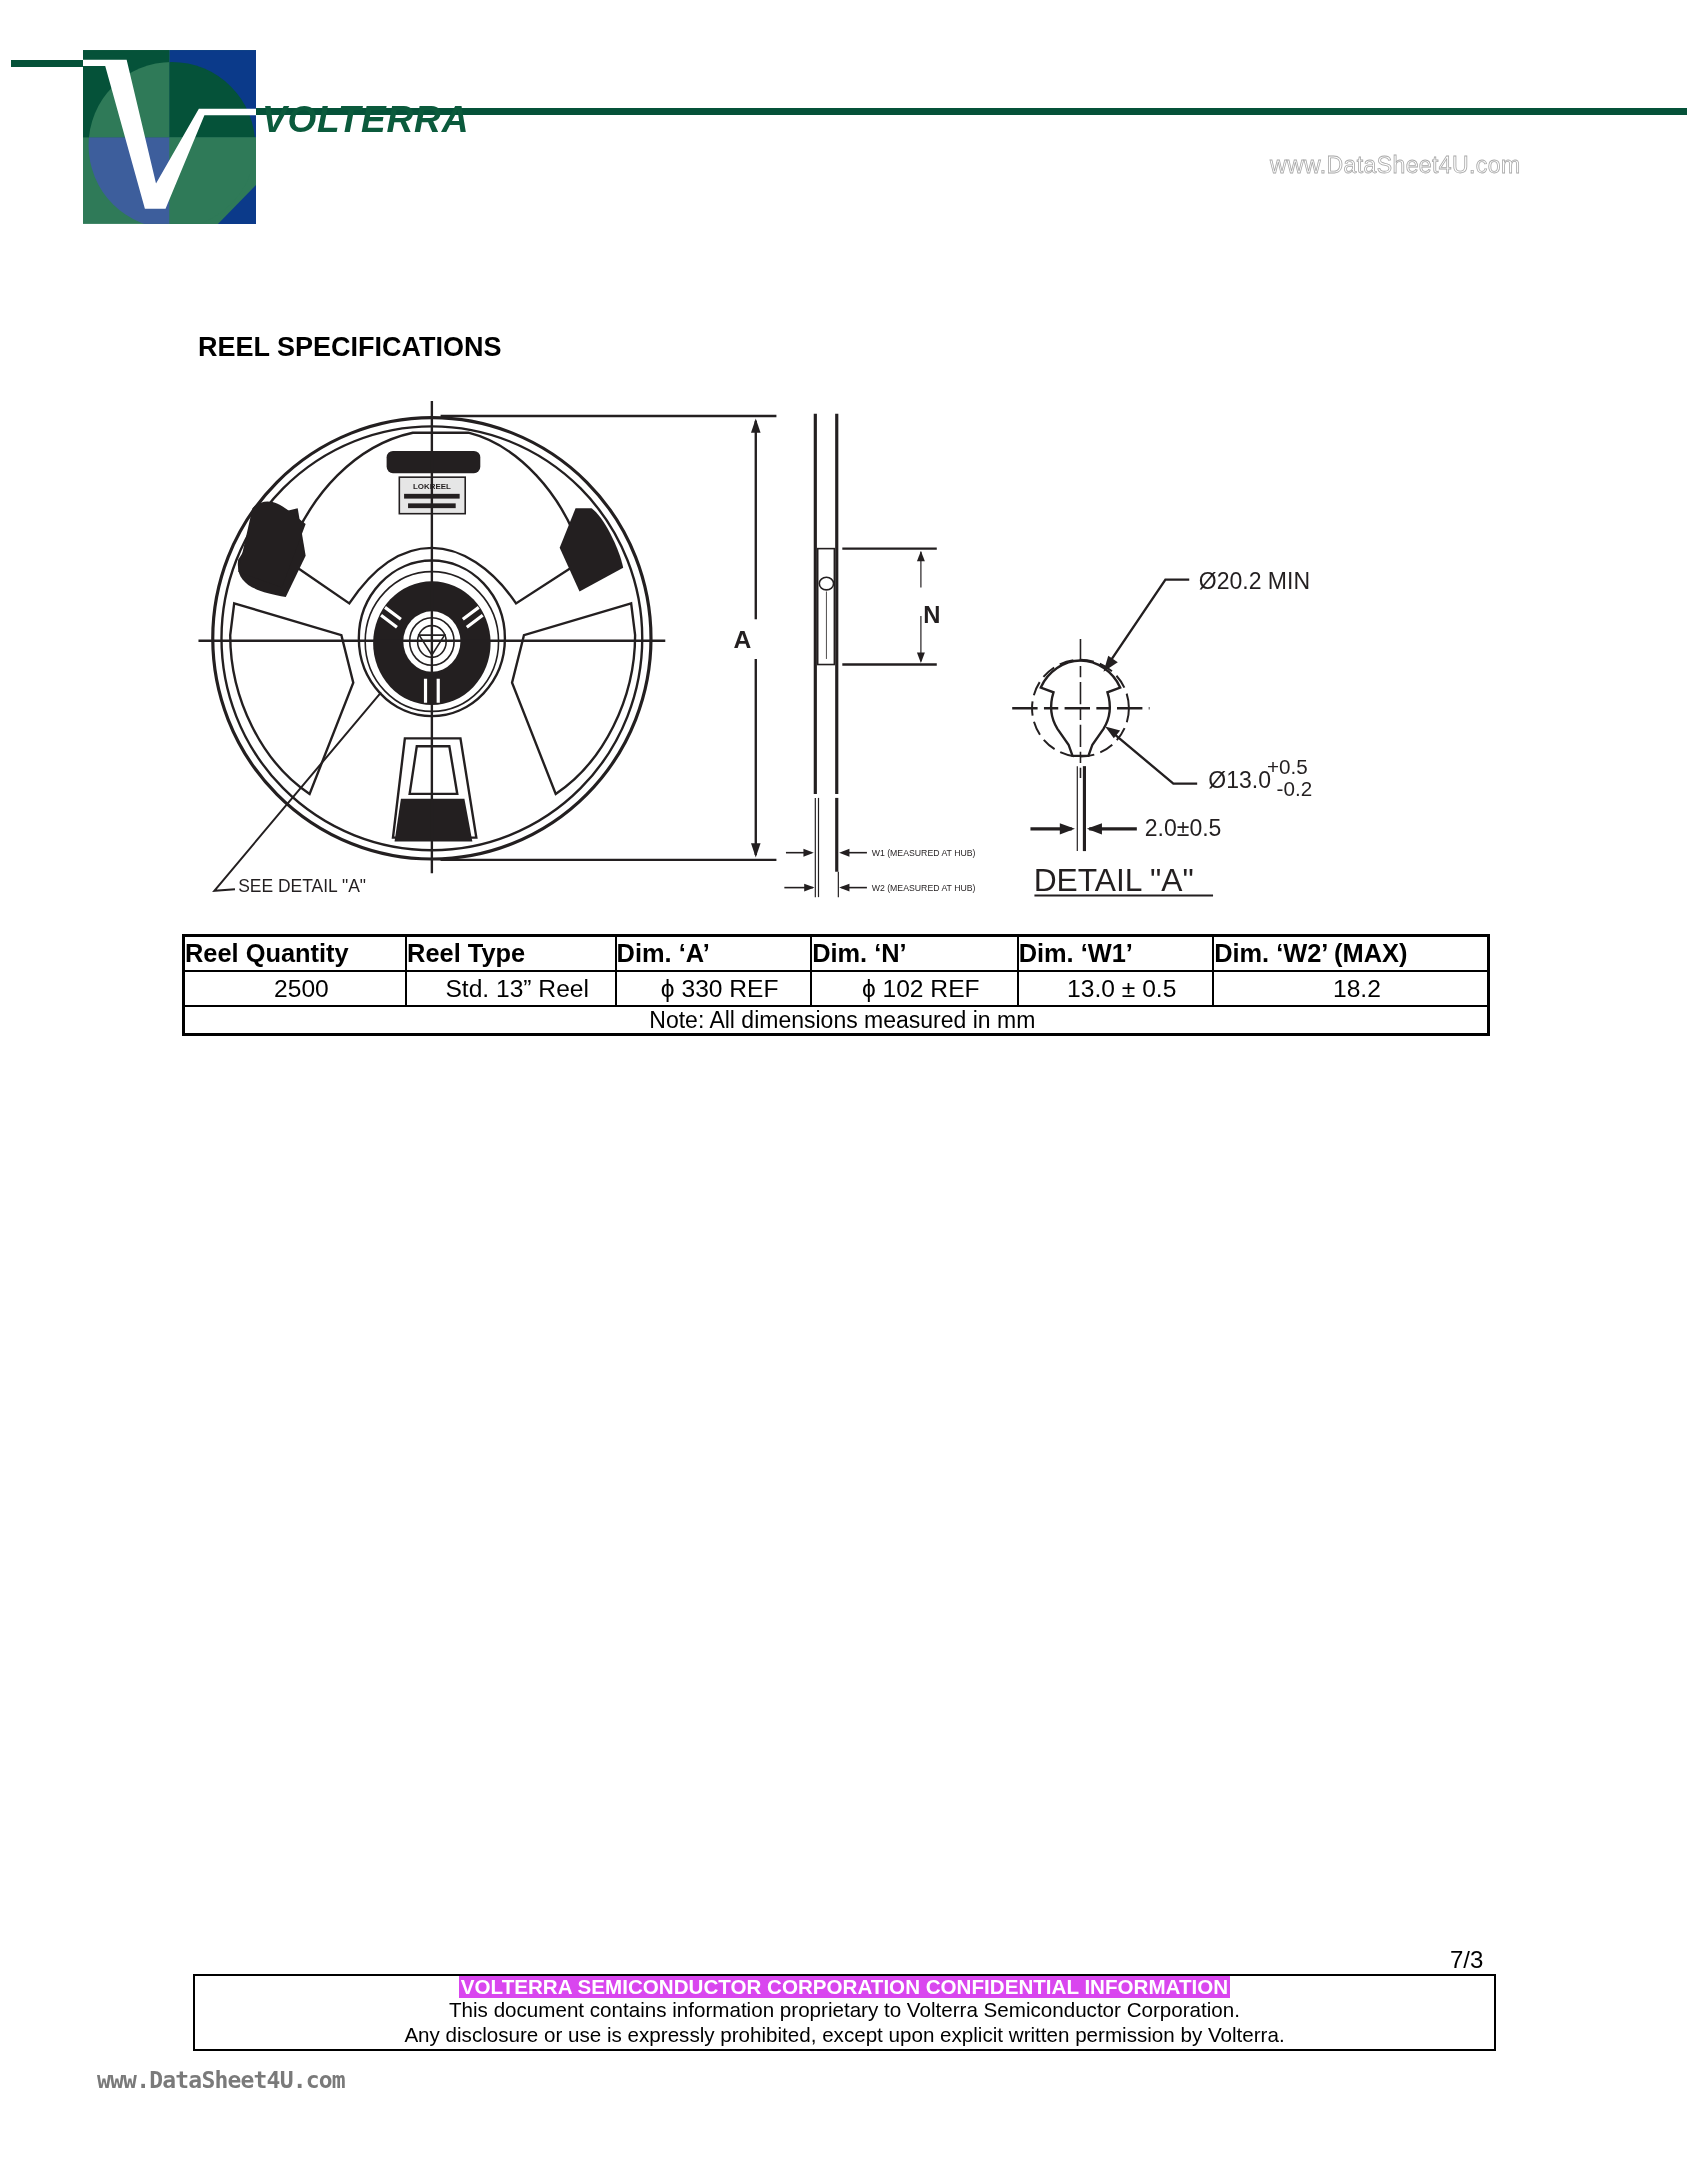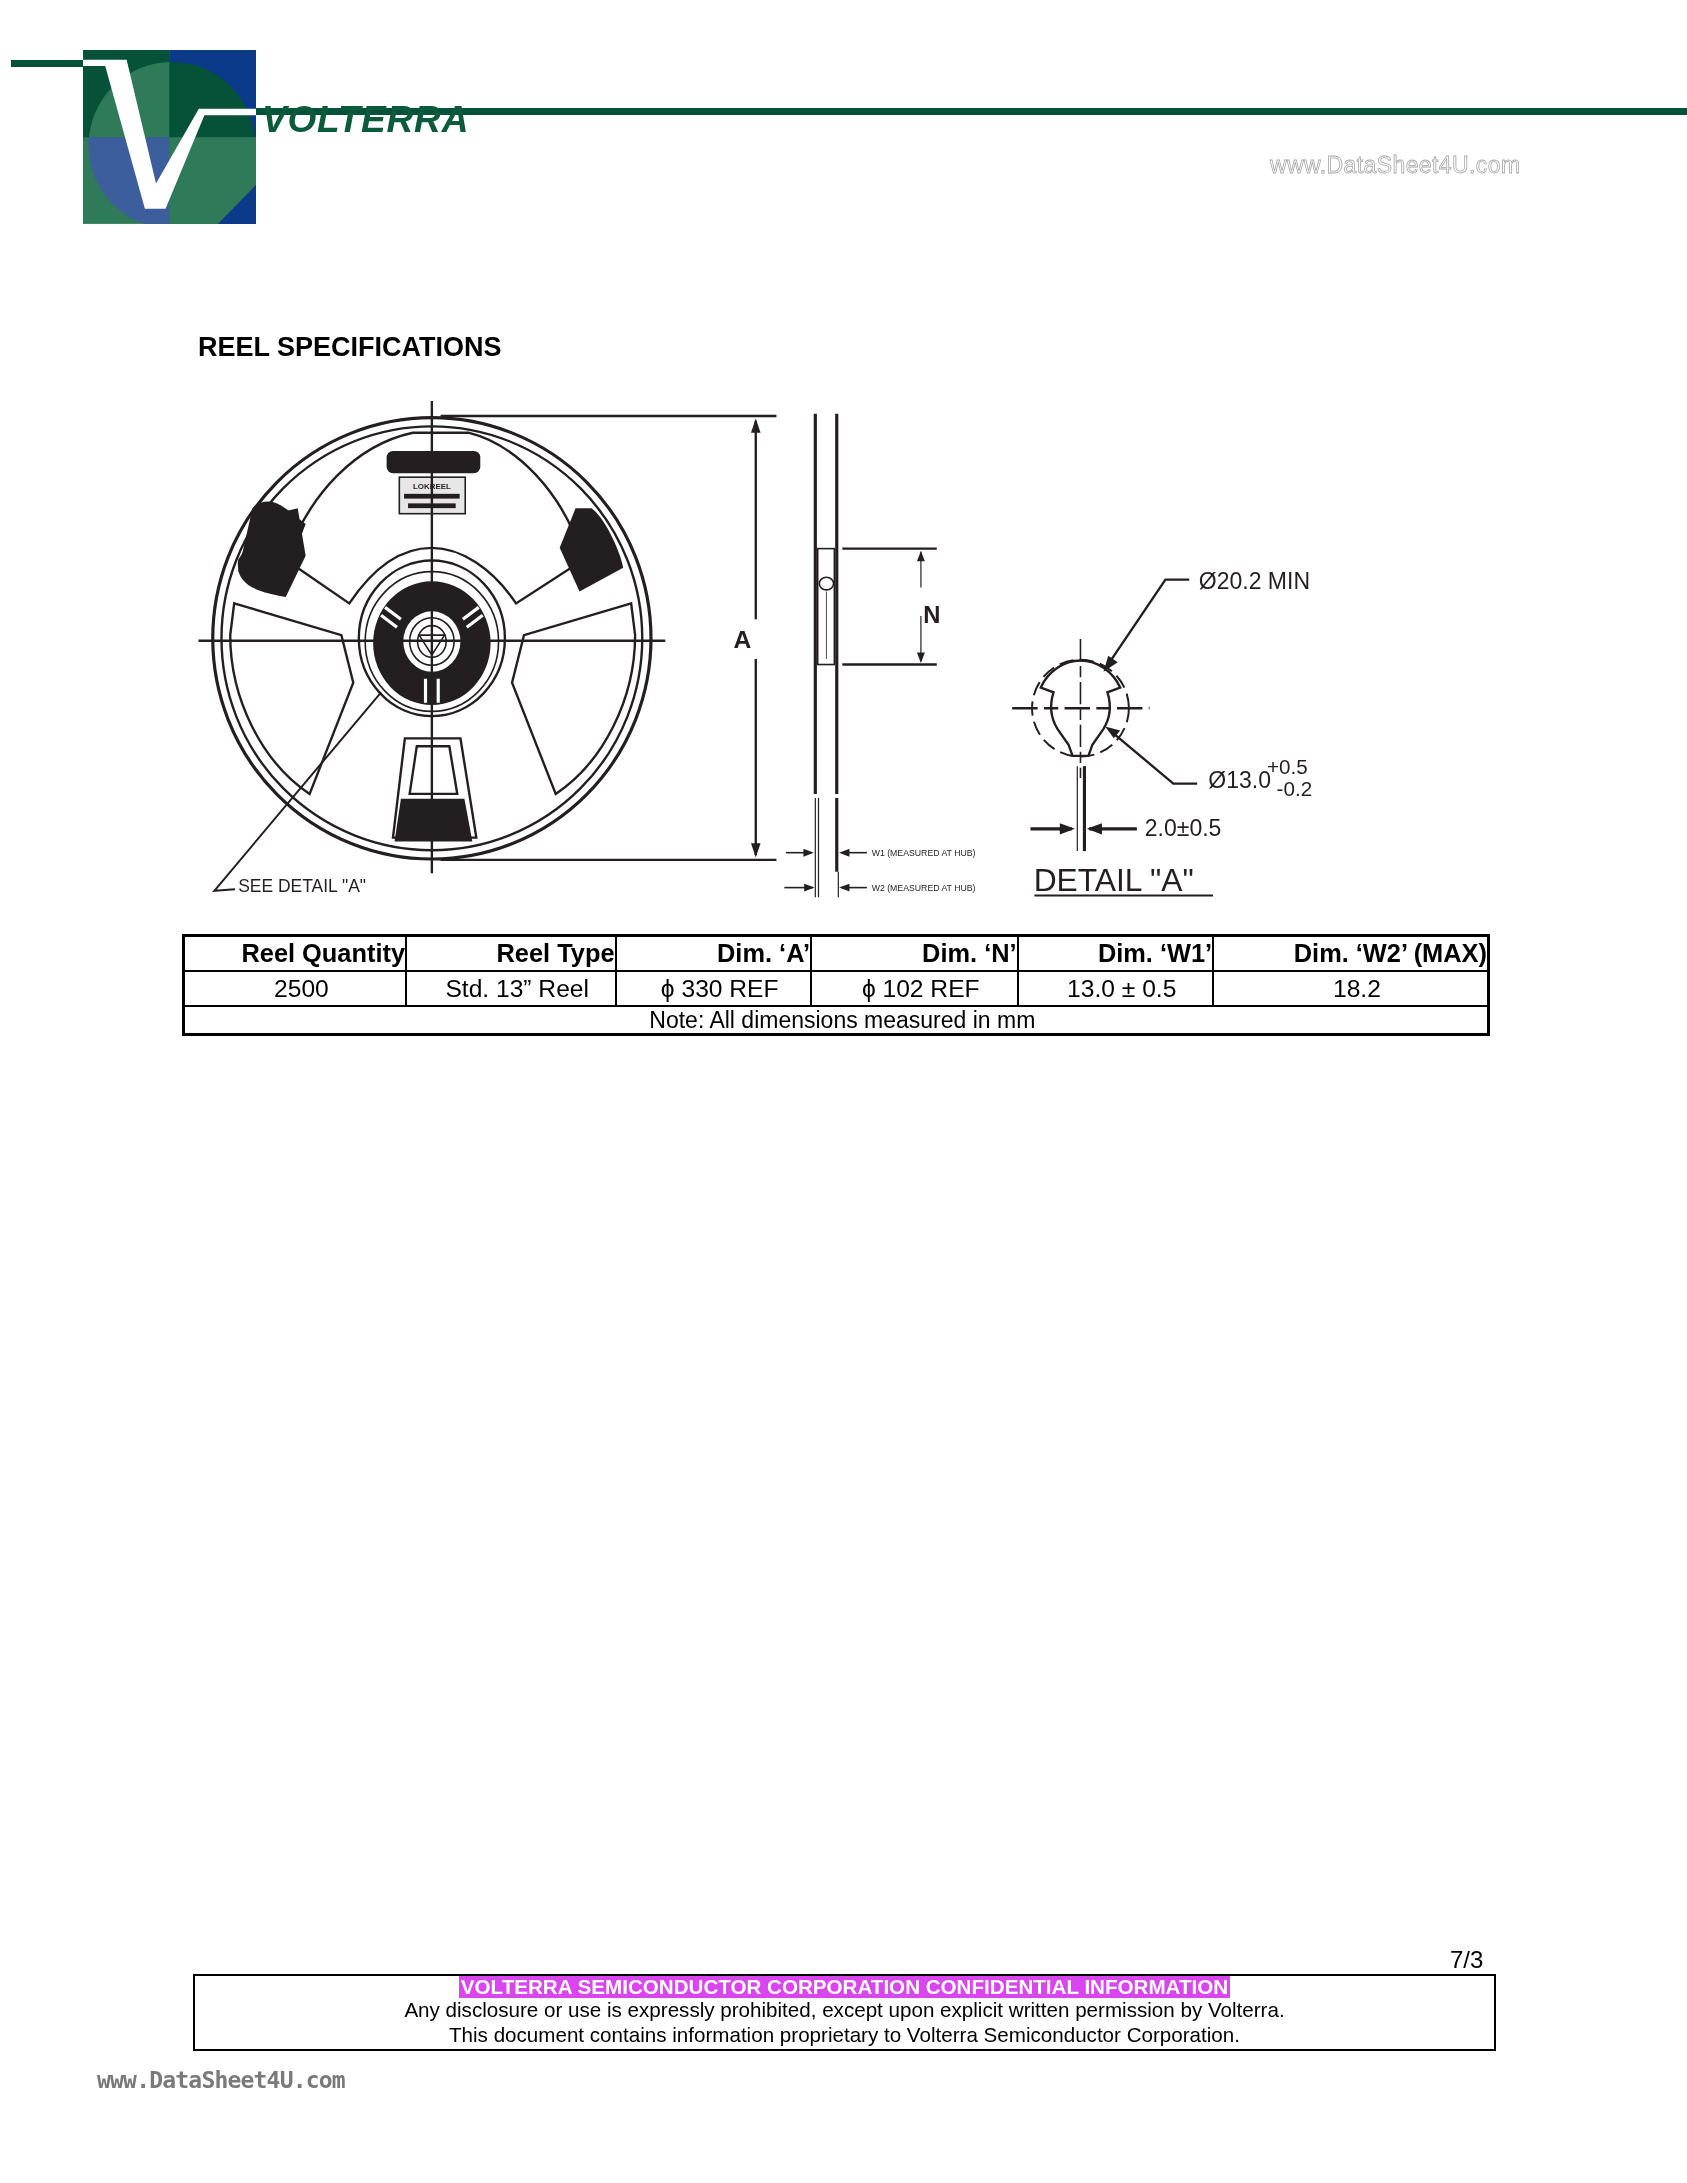--- a/index.html
+++ b/index.html
@@ -21,21 +21,21 @@
 
   
   .drawing { left: 0; top: 0; width: 1687px; height: 921px; }
   .dlabel { font-family: "Liberation Sans", sans-serif; }
 
   
   .spec-table { left: 182px; top: 934px; width: 1308px; border-collapse: collapse;
                 border: 3.2px solid #000; }
   .spec-table th, .spec-table td { border: 2.4px solid #000; padding: 0 0 0 12.7px;
                 font-size: 24.6px; text-align: center; height: 33px; line-height: 33px; }
-  .spec-table th { font-weight: bold; text-align: right; padding: 0; font-size: 25.4px; }
+  .spec-table th { font-weight: bold; text-align: left; padding: 0; font-size: 25.4px; }
   .spec-table td.note { font-size: 23px; height: 26px; line-height: 26px; }
   .phi { font-size: 24.6px; }
 
   
   .page-num { left: 1450px; top: 1946px; font-size: 24px; }
   .footer-box { left: 193px; top: 1974px; width: 1299px; height: 73px;
                 border: 2.4px solid #000; text-align: center; }
   .footer-banner { display: inline-block; background: #d946ef; color: #fff; font-weight: bold;
                    font-size: 20.6px; line-height: 22px; padding: 0 1.6px; margin-top: 0; }
   .footer-line { font-size: 20.6px; line-height: 24.6px; }
@@ -218,17 +218,17 @@
     </tr>
     <tr>
       <td class="note" colspan="6">Note: All dimensions measured in mm</td>
     </tr>
   </tbody>
 </table>
 
 <div class="abs page-num">7/3</div>
 <div class="abs footer-box">
   <div><span class="footer-banner">VOLTERRA SEMICONDUCTOR CORPORATION CONFIDENTIAL INFORMATION</span></div>
+  <div class="footer-line">This document contains information proprietary to Volterra Semiconductor Corporation.</div>
   <div class="footer-line">Any disclosure or use is expressly prohibited, except upon explicit written permission by Volterra.</div>
-  <div class="footer-line">This document contains information proprietary to Volterra Semiconductor Corporation.</div>
 </div>
 <div class="abs wm-bottom">www.DataSheet4U.com</div>
 
 
 </body></html>

